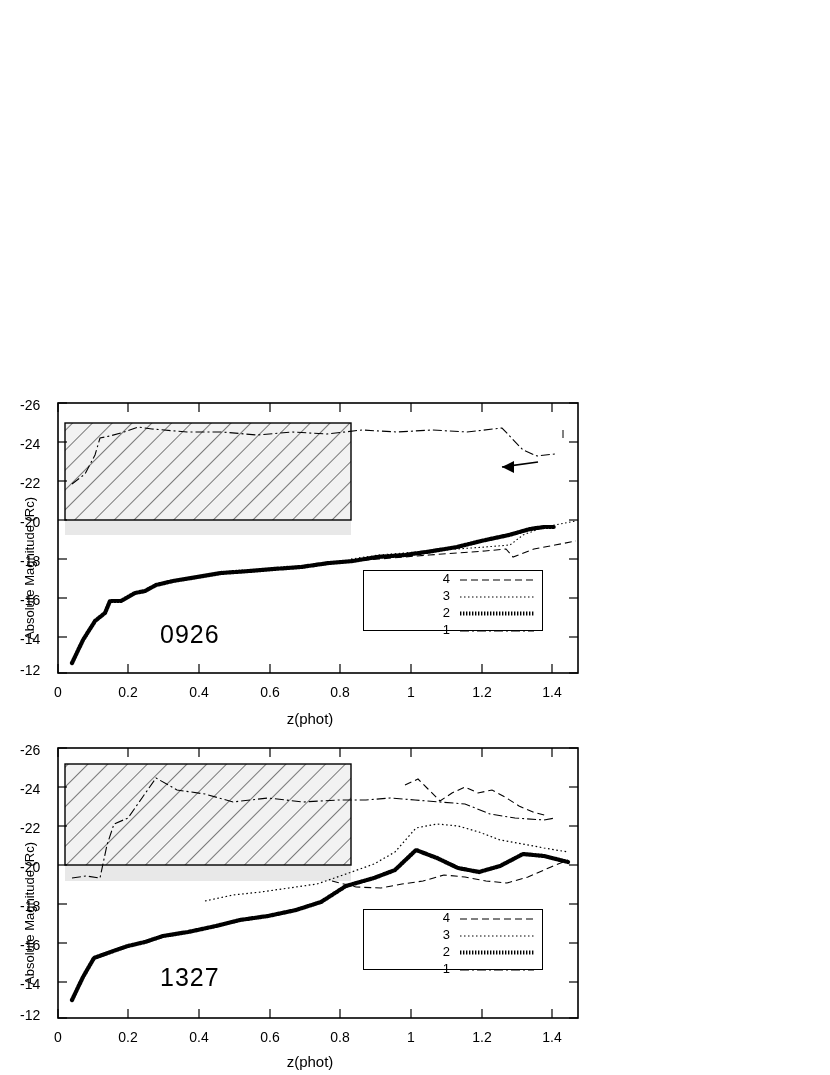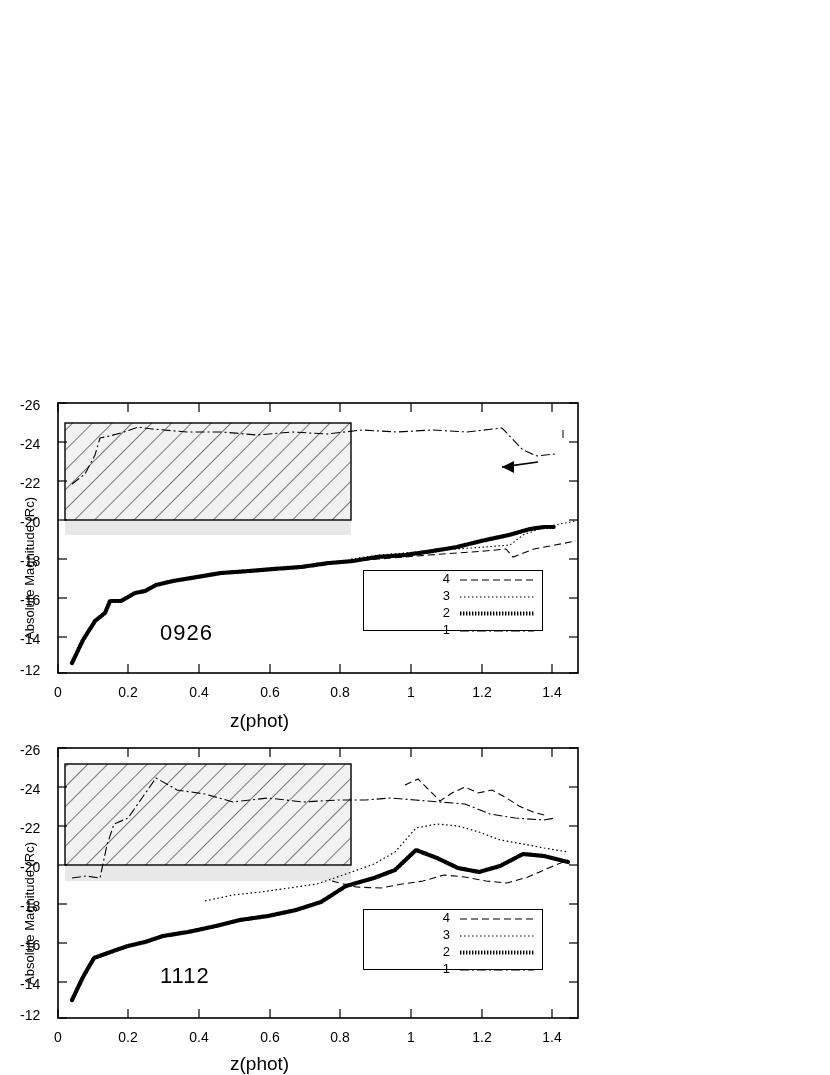--- a/index.html
+++ b/index.html
@@ -8,24 +8,24 @@
 
   .panel{position:absolute;}
 
   .ylabel{
     position:absolute;
     transform:rotate(-90deg);
     transform-origin:0 0;
     font-size:13px;
     white-space:nowrap;
   }
-  .xlabel{position:absolute;font-size:19px;}
+  .xlabel{position:absolute;font-size:15px;text-align:center;}
   .ytick{position:absolute;font-size:14px;text-align:left;width:34px;}
   .xtick{position:absolute;font-size:14px;text-align:center;width:40px;}
-  .panel-name{position:absolute;font-size:22px;letter-spacing:1px;}
+  .panel-name{position:absolute;font-size:25px;letter-spacing:1px;}
 
   .legend{position:absolute;border:1.5px solid #000;background:#fff;box-sizing:border-box;}
   .legend-row{position:relative;height:17px;}
   .legend-lbl{position:absolute;right:92px;top:0px;font-size:13px;}
   .legend-sample{position:absolute;left:96px;top:8px;width:74px;height:0;}
 
   svg{position:absolute;left:0;top:0;overflow:visible;}
 </style>
 </head>
 <body>
@@ -177,21 +177,21 @@
     <div class="xtick" style="left:108px;top:1029px;">0.2</div>
     <div class="xtick" style="left:179px;top:1029px;">0.4</div>
     <div class="xtick" style="left:250px;top:1029px;">0.6</div>
     <div class="xtick" style="left:320px;top:1029px;">0.8</div>
     <div class="xtick" style="left:391px;top:1029px;">1</div>
     <div class="xtick" style="left:462px;top:1029px;">1.2</div>
     <div class="xtick" style="left:532px;top:1029px;">1.4</div>
 
     <div class="xlabel" style="left:230px;top:1053px;width:160px;">z(phot)</div>
 
-    <div class="panel-name" style="left:160px;top:963px;">1112</div>
+    <div class="panel-name" style="left:160px;top:963px;">1327</div>
 
     <svg width="830" height="1075">
       <defs>
         <pattern id="hatchB" width="14" height="14" patternTransform="rotate(45)" patternUnits="userSpaceOnUse">
           <rect width="14" height="14" fill="#f2f2f2"></rect>
           <line x1="0" y1="0" x2="0" y2="14" stroke="#000" stroke-width="1"></line>
         </pattern>
         <clipPath id="clipBot">
             <rect x="58" y="748" width="520" height="270"></rect>
           </clipPath>

